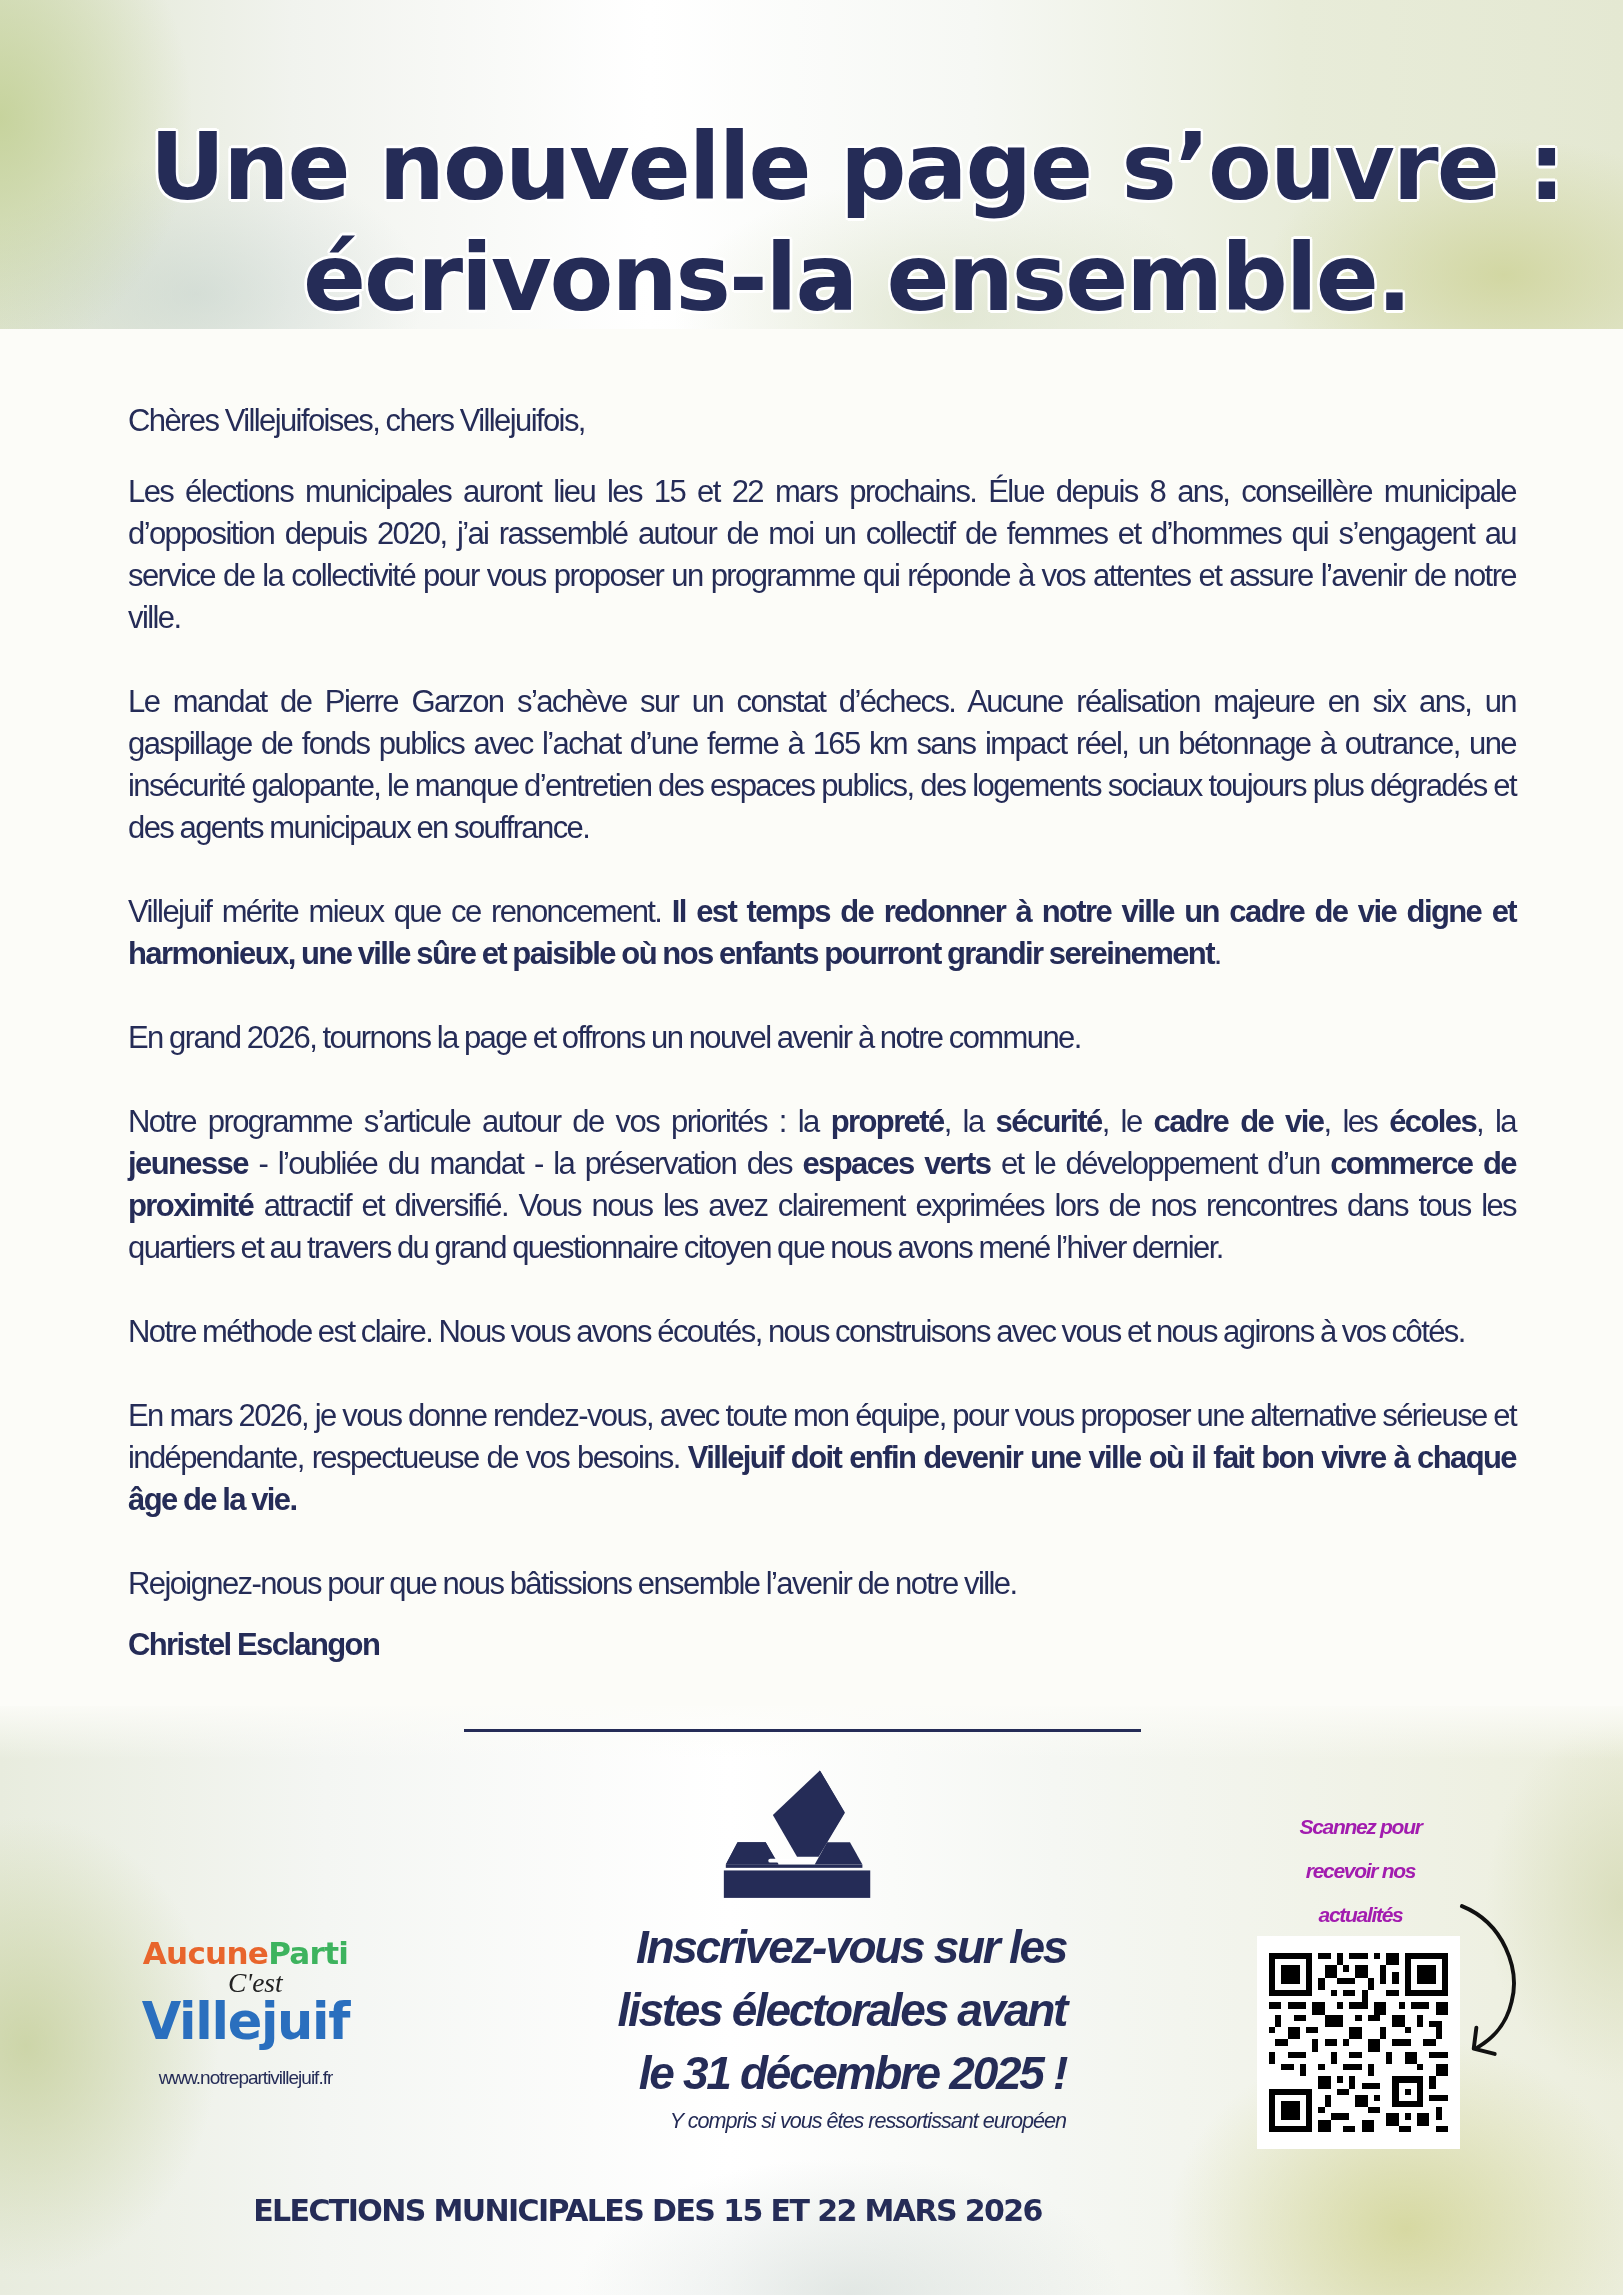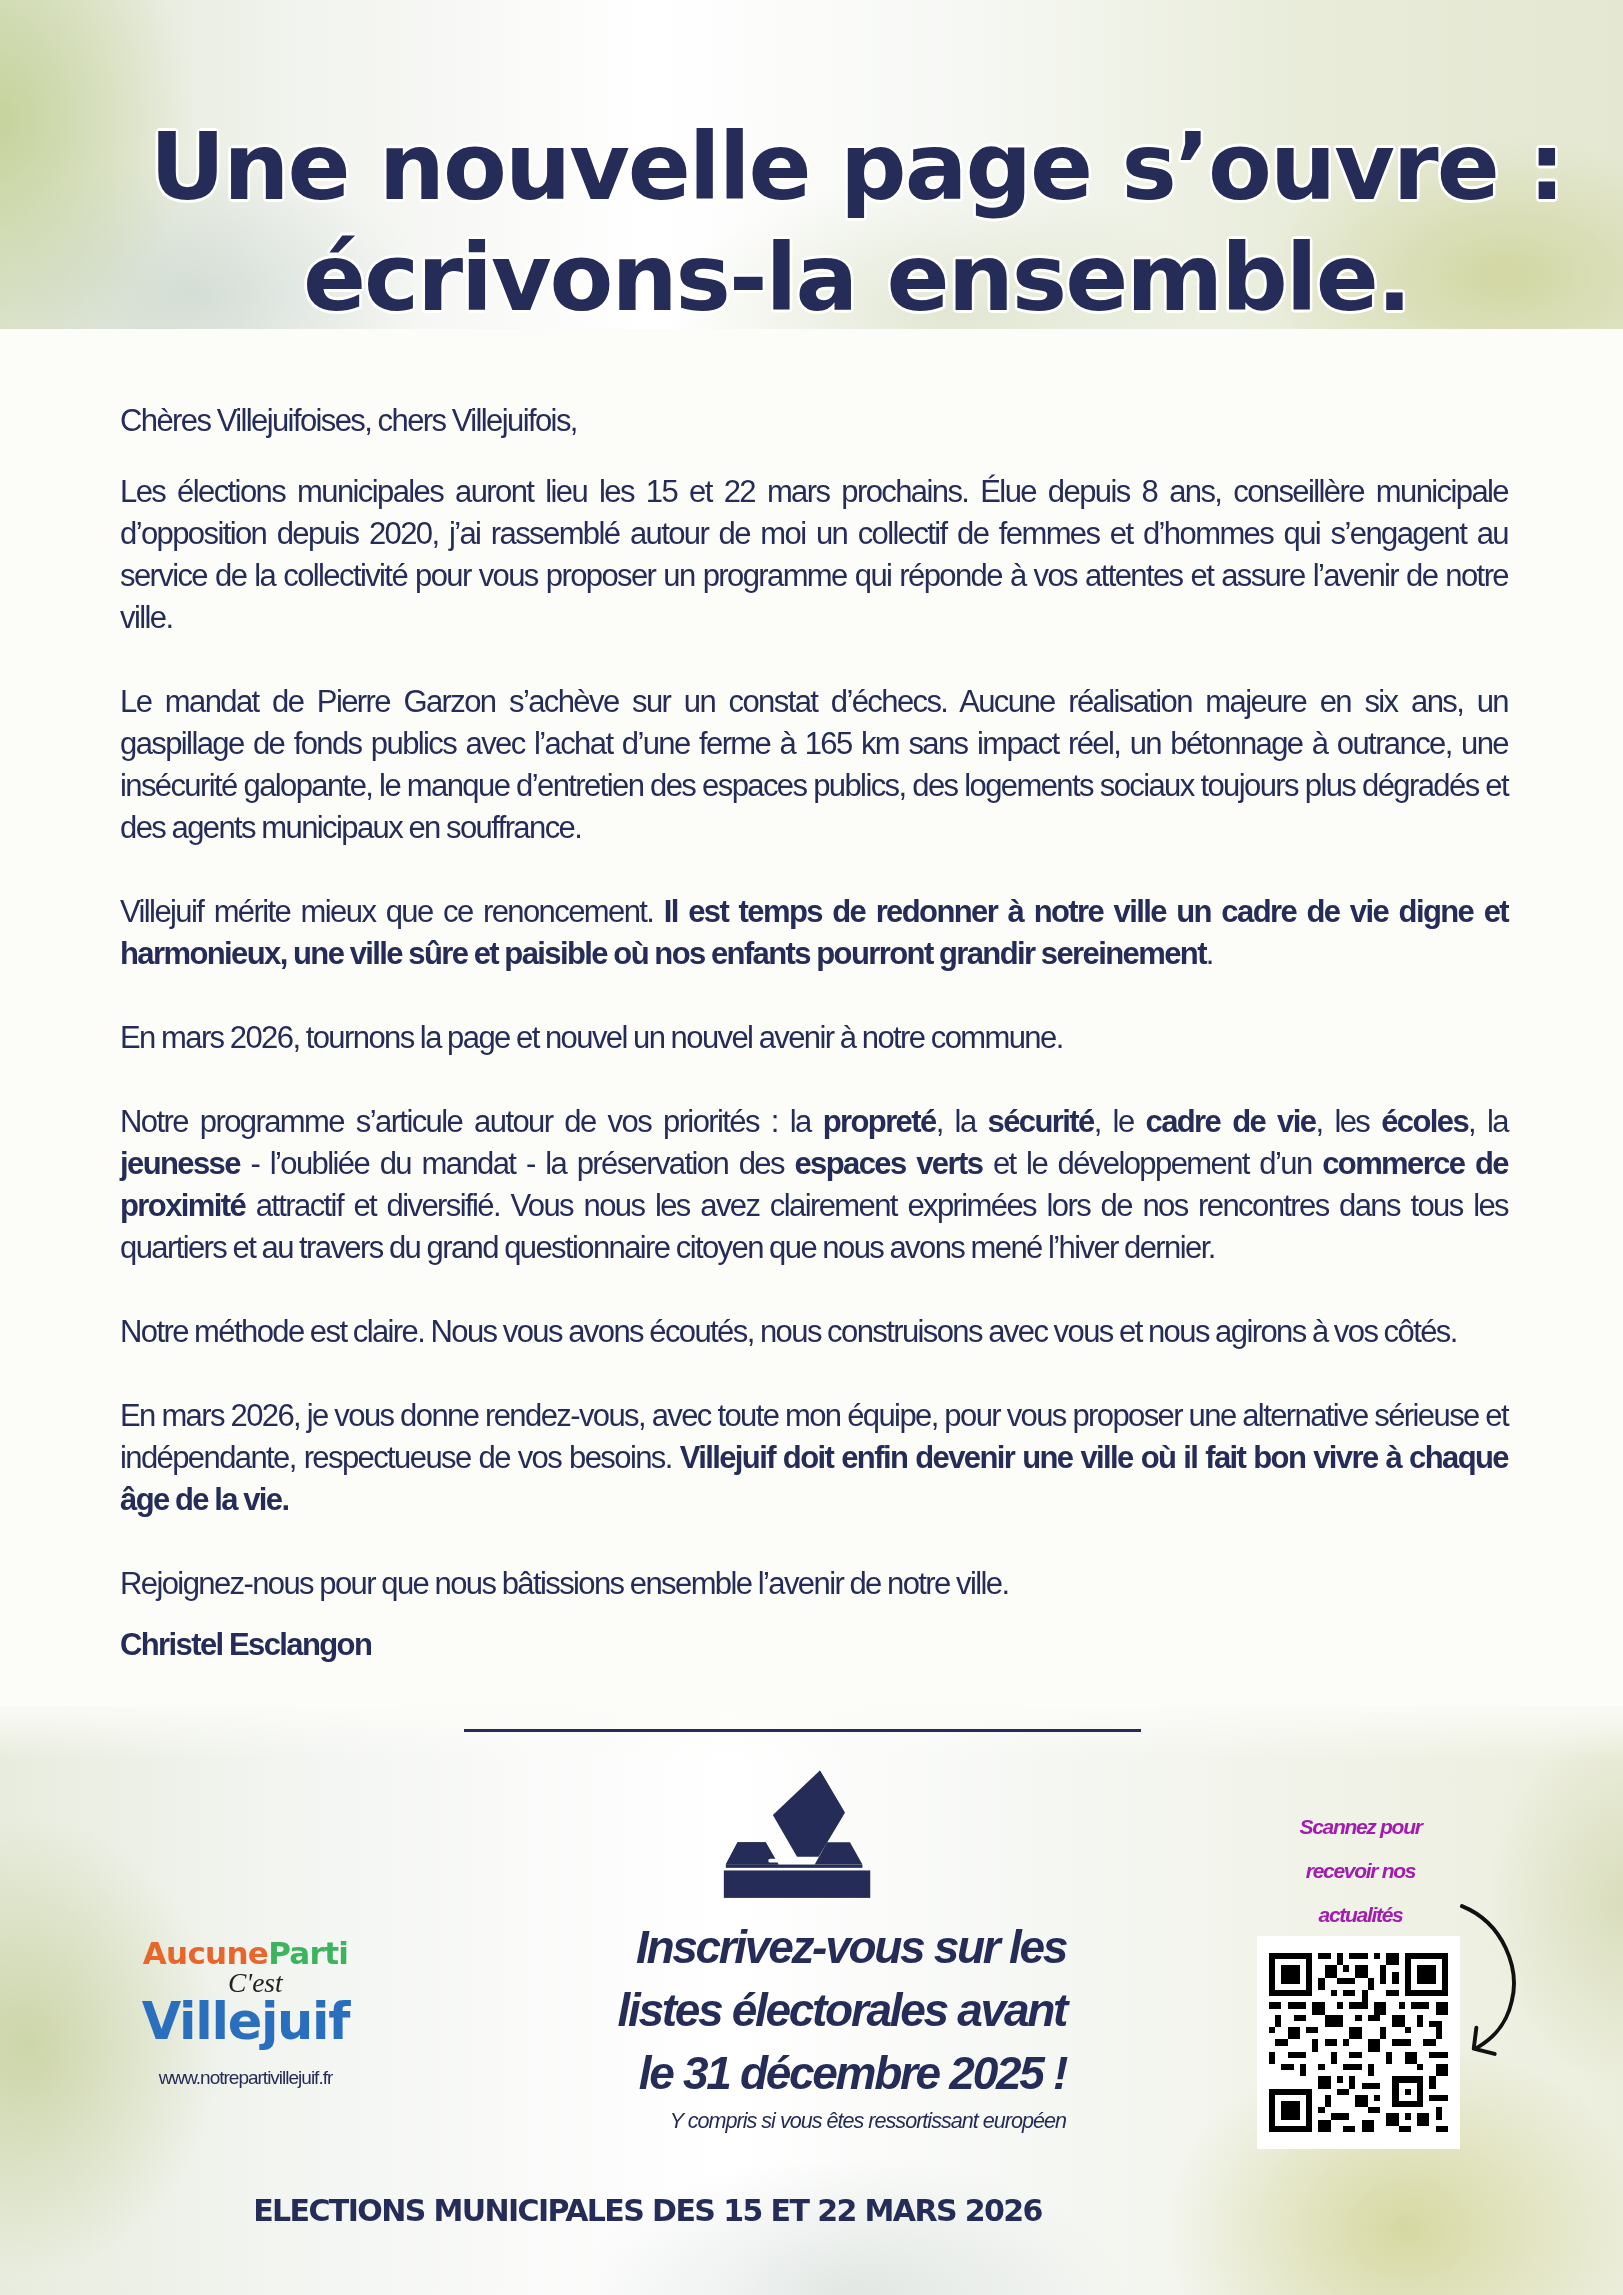--- a/index.html
+++ b/index.html
@@ -31,21 +31,21 @@
     line-height: 111px;
     letter-spacing: -2px;
     color: #252c57;
     text-shadow:
       2.6px 0 0 #fff, -2.6px 0 0 #fff, 0 2.6px 0 #fff, 0 -2.6px 0 #fff,
       2px 2px 0 #fff, -2px -2px 0 #fff, 2px -2px 0 #fff, -2px 2px 0 #fff;
   }
   .title .line { display: block; white-space: nowrap; }
   
   .letter {
-    position: absolute; left: 120px; top: 400px; width: 1388px;
+    position: absolute; left: 128px; top: 400px; width: 1388px;
     font-family: "Liberation Sans", sans-serif;
     font-size: 31px;
     line-height: 42px;
     letter-spacing: -1.6px;
     word-spacing: -0.7px;
     color: #252c57;
     text-align: justify;
   }
   .letter p { margin: 0 0 42px 0; }
   .letter p.tight { margin-bottom: 29px; }
@@ -117,21 +117,21 @@
 <h1 class="title" style="margin:14px;padding-left:31px;">
   <span class="line">Une nouvelle page s’ouvre :</span>
   <span class="line">écrivons-la ensemble.</span>
 </h1>
 
 <div class="letter">
   <p class="tight">Chères Villejuifoises, chers Villejuifois,</p>
   <p>Les élections municipales auront lieu les 15 et 22 mars prochains. Élue depuis 8 ans, conseillère municipale d’opposition depuis 2020, j’ai rassemblé autour de moi un collectif de femmes et d’hommes qui s’engagent au service de la collectivité pour vous proposer un programme qui réponde à vos attentes et assure l’avenir de notre ville.</p>
   <p>Le mandat de Pierre Garzon s’achève sur un constat d’échecs. Aucune réalisation majeure en six ans, un gaspillage de fonds publics avec l’achat d’une ferme à 165 km sans impact réel, un bétonnage à outrance, une insécurité galopante, le manque d’entretien des espaces publics, des logements sociaux toujours plus dégradés et des agents municipaux en souffrance.</p>
   <p><span>Villejuif mérite mieux que ce renoncement. </span><b>Il est temps de redonner à notre ville un cadre de vie digne et harmonieux, une ville sûre et paisible où nos enfants pourront grandir sereinement</b><span>.</span></p>
-  <p>En mars 2026, tournons la page et nouvel un nouvel avenir à notre commune.</p>
+  <p>En grand 2026, tournons la page et offrons un nouvel avenir à notre commune.</p>
   <p><span>Notre programme s’articule autour de vos priorités : la </span><b>propreté</b><span>, la </span><b>sécurité</b><span>, le </span><b>cadre de vie</b><span>, les </span><b>écoles</b><span>, la </span><b>jeunesse</b><span> - l’oubliée du mandat - la préservation des </span><b>espaces verts</b><span> et le développement d’un </span><b>commerce de proximité</b><span> attractif et diversifié. Vous nous les avez clairement exprimées lors de nos rencontres dans tous les quartiers et au travers du grand questionnaire citoyen que nous avons mené l’hiver dernier.</span></p>
   <p>Notre méthode est claire. Nous vous avons écoutés, nous construisons avec vous et nous agirons à vos côtés.</p>
   <p><span>En mars 2026, je vous donne rendez-vous, avec toute mon équipe, pour vous proposer une alternative sérieuse et indépendante, respectueuse de vos besoins. </span><b>Villejuif doit enfin devenir une ville où il fait bon vivre à chaque âge de la vie.</b></p>
   <p class="tight">Rejoignez-nous pour que nous bâtissions ensemble l’avenir de notre ville.</p>
   <p class="signature">Christel Esclangon</p>
 </div>
 
 <div class="footer"></div>
 <div class="footer-fade"></div>
 <div class="divider layer"></div>

